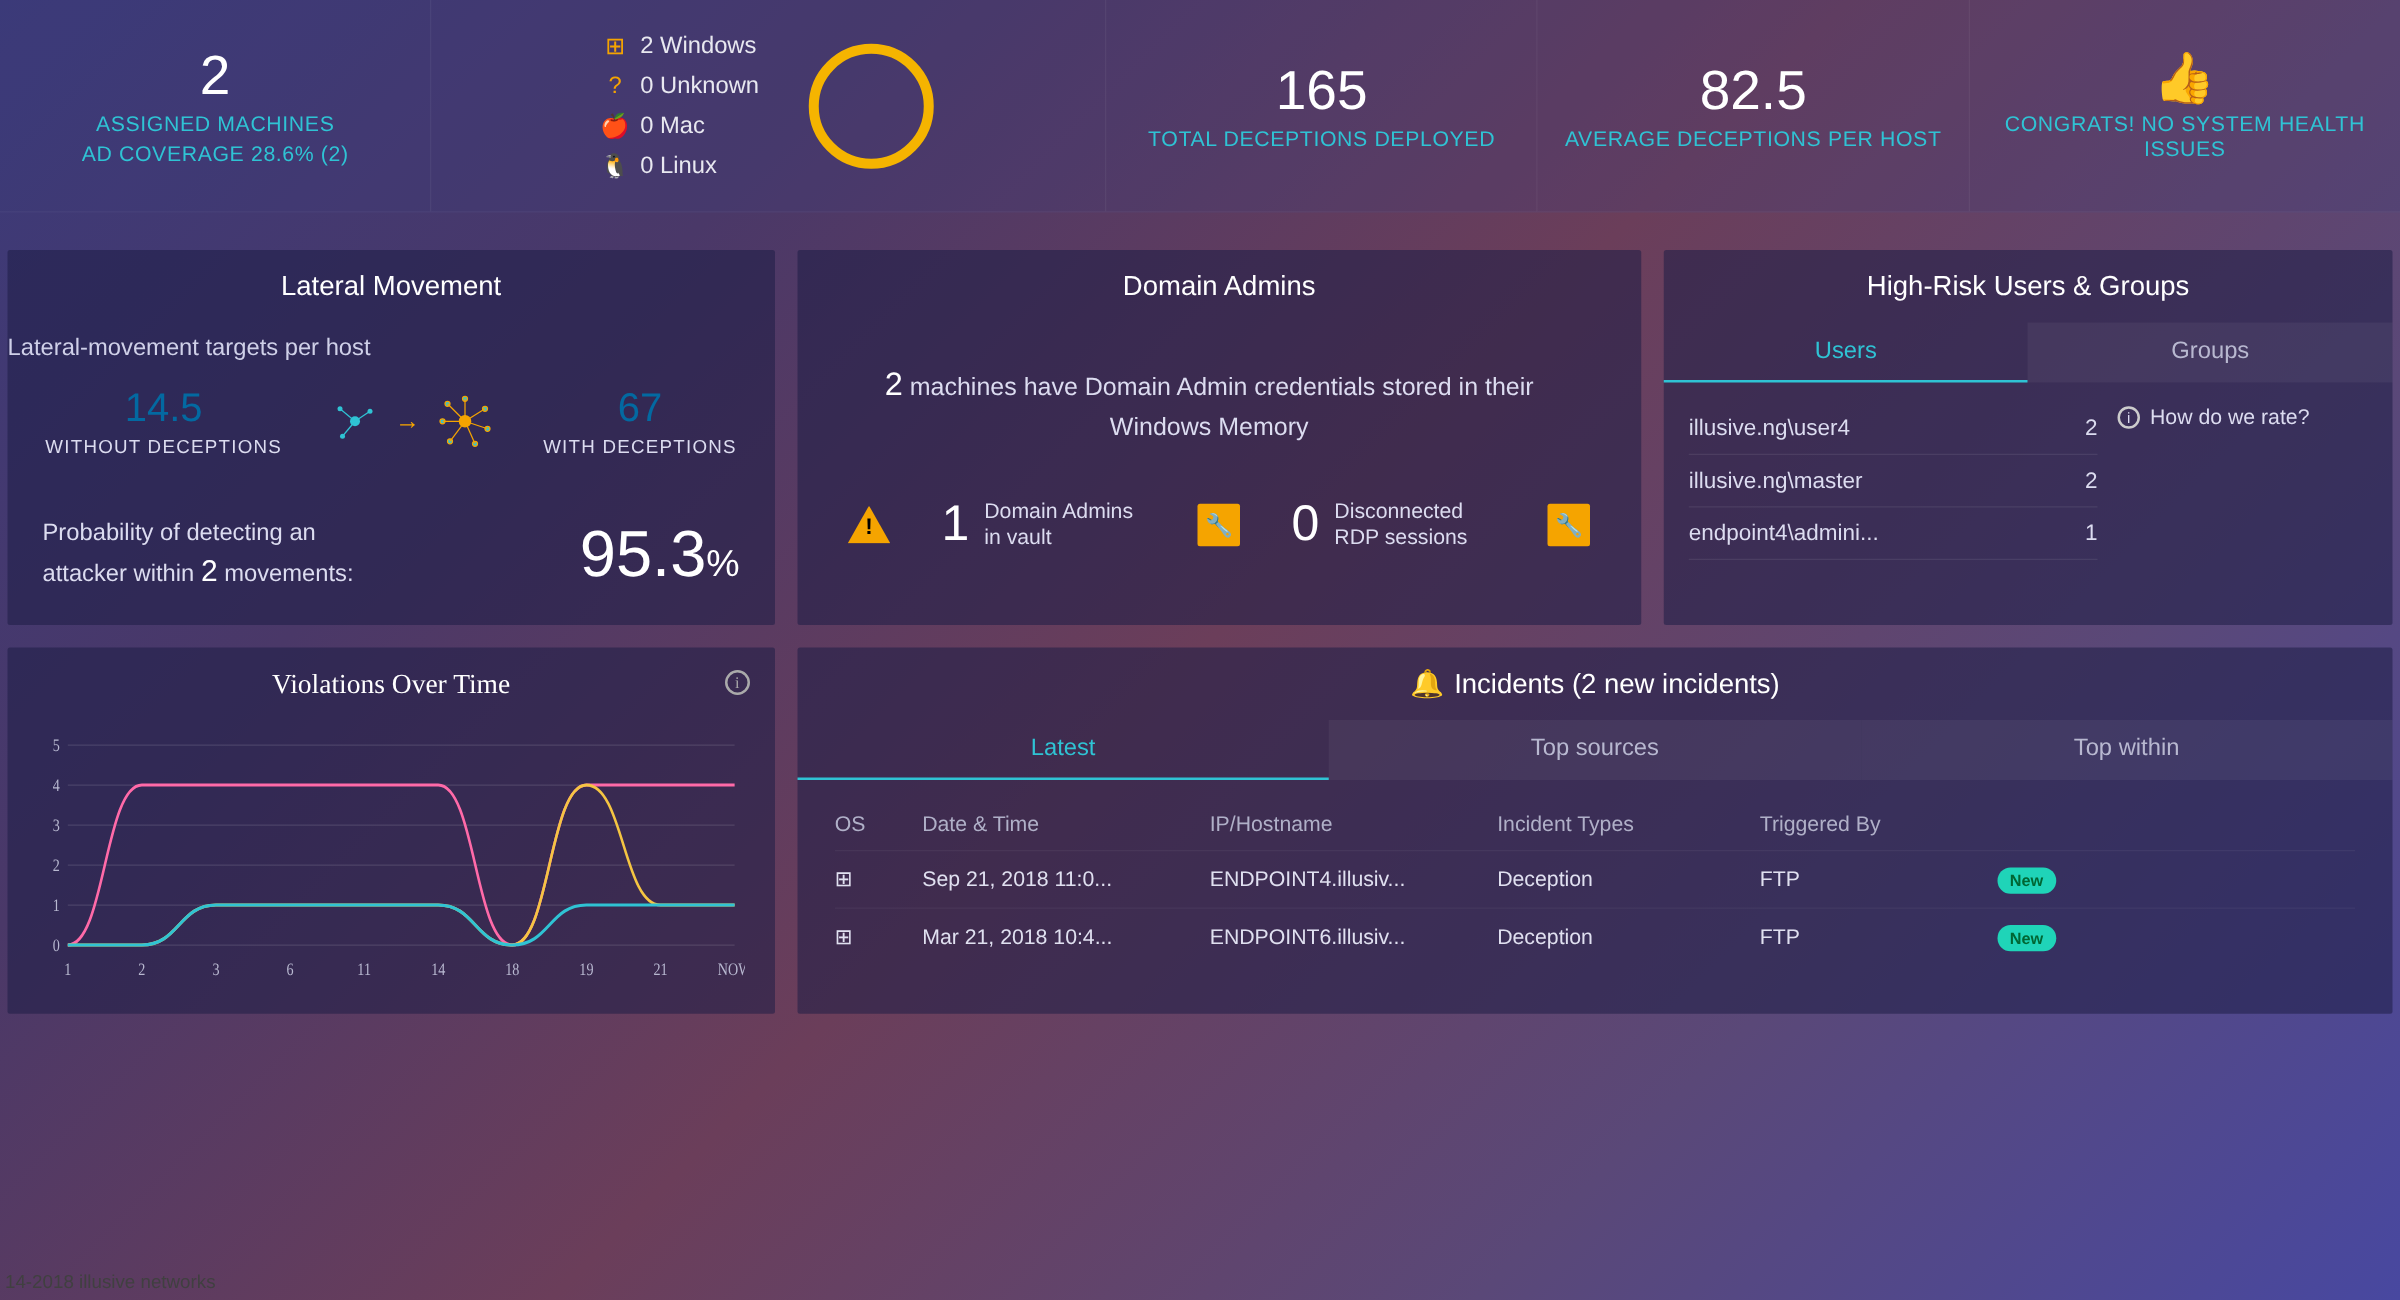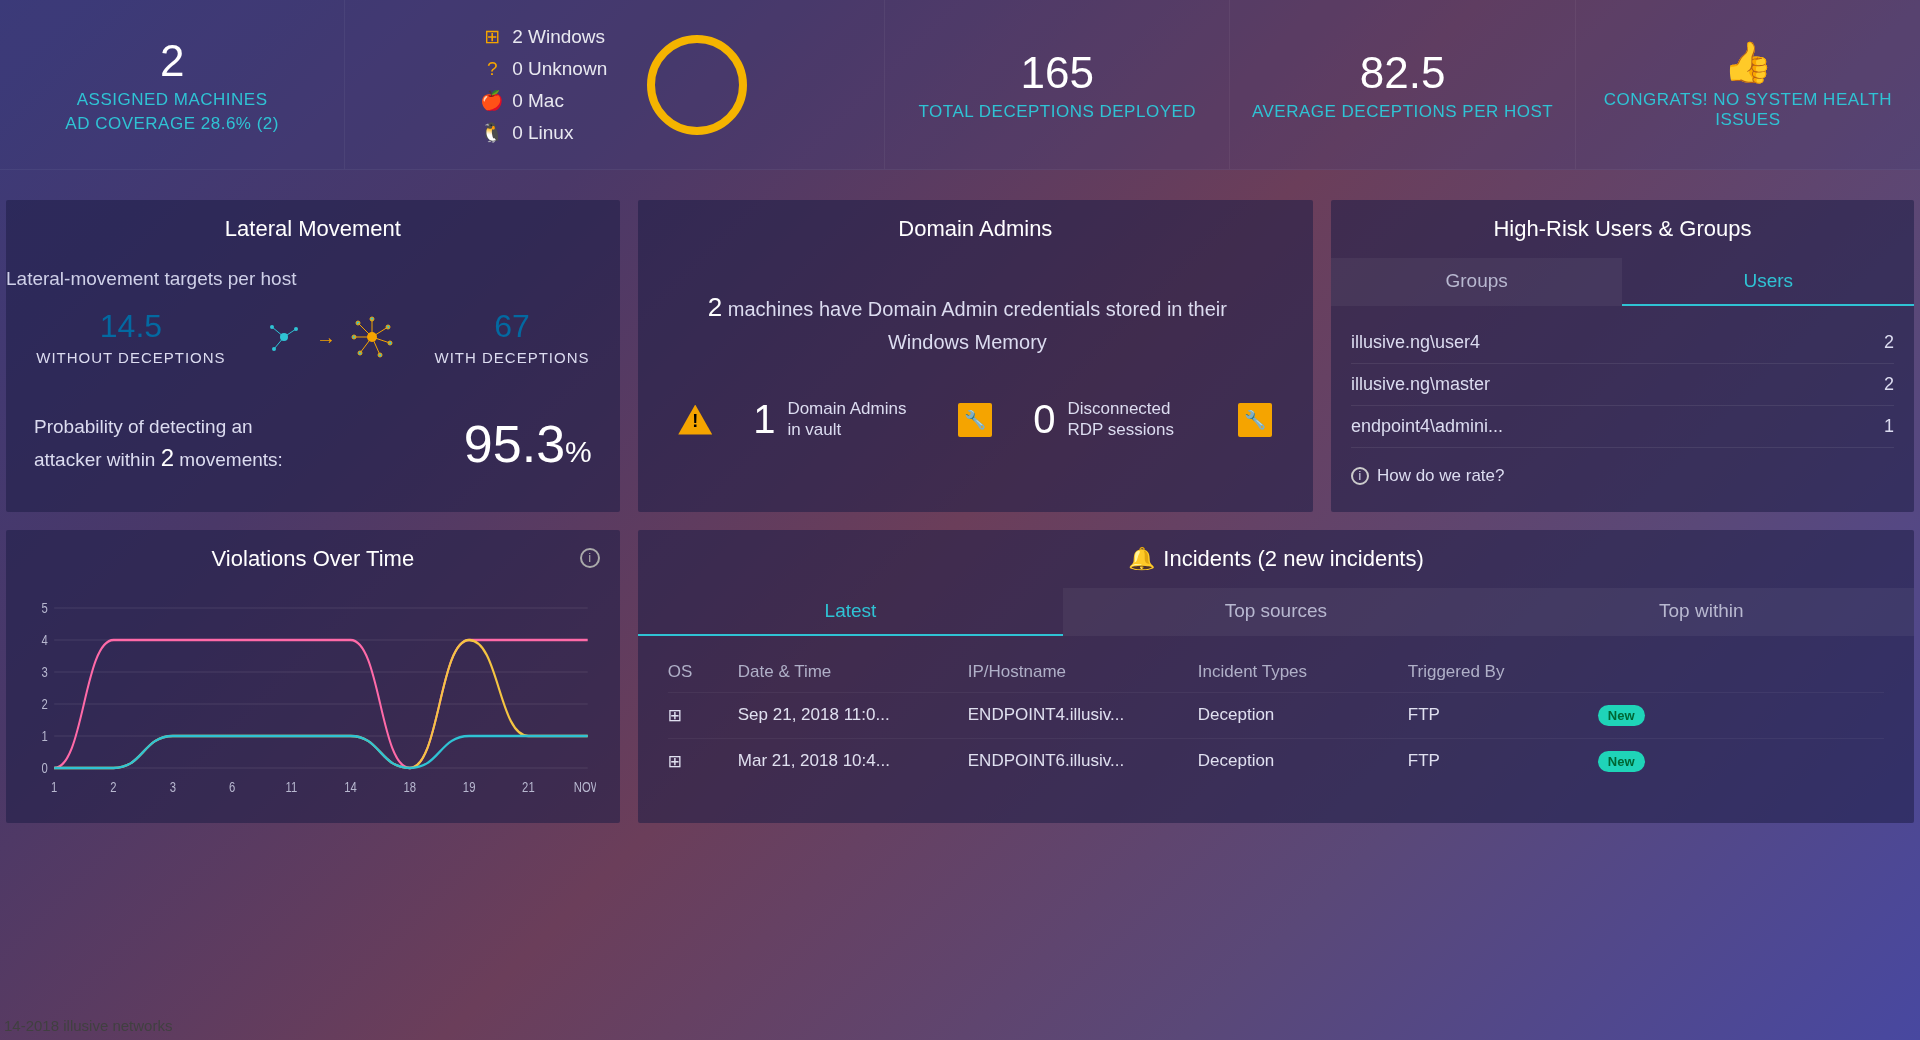--- a/index.html
+++ b/index.html
@@ -73,26 +73,26 @@
 .da-row { display:flex; justify-content:space-around; align-items:center; padding:20px 20px 26px 20px; }
 .da-item { display:flex; align-items:center; gap:12px; }
 .da-num { font-size:40px; color:#fff; font-weight:300; }
 .da-txt { font-size:17px; color:#dcdcf0; line-height:1.2; max-width:130px; }
 .warn-tri { width:34px; height:30px; background:#f5a400; clip-path: polygon(50% 0, 100% 100%, 0 100%); position:relative; }
 .warn-tri::after { content:"!"; position:absolute; top:6px; left:0; right:0; text-align:center; color:#000; font-weight:bold; font-size:18px; }
 .wrench { width:34px; height:34px; background:#f5a400; display:flex; align-items:center; justify-content:center; font-size:18px; color:#fff; border-radius:2px; }
 .tabs { display:flex; }
 .tab { flex:1; text-align:center; padding:12px 0; font-size:19px; color:#b8b8d0; background:rgba(255,255,255,0.05); cursor:pointer; }
 .tab.active { color:#2fc3d4; background:transparent; border-bottom:2px solid #2fc3d4; }
-.hr-body { display:flex; gap:16px; padding:16px 20px;flex-direction:column; }
+.hr-body { display:flex; gap:16px; padding:16px 20px; }
 .hr-list { flex:1; }
 .hr-row { display:flex; justify-content:space-between; padding:10px 0; border-bottom:1px solid rgba(255,255,255,0.08); font-size:18px; color:#dcdcf0; }
 .hr-side { width:200px; font-size:15px; color:#b0b0c8; line-height:1.4; }
 .hr-side .q { display:flex; align-items:center; gap:8px; color:#dcdcf0; font-size:17px; margin-bottom:8px; }
-.vot { grid-column: 1 / 2; }
+.vot { grid-column: 1 / 2; font-family: Liberation Serif, serif; }
 .incidents { grid-column: 2 / 4; }
 .chart-area { flex:1; padding:10px 24px 20px 24px; position:relative; }
 .chart-svg { width:100%; height:200px; }
 .tabs3 { display:flex; }
 .tabs3 .tab { flex:1; }
 .inc-table { padding:16px 30px; }
 .inc-head { display:grid; grid-template-columns:60px 220px 220px 200px 180px 90px; gap:10px; color:#b0b0c8; font-size:17px; padding:10px 0; }
 .inc-row { display:grid; grid-template-columns:60px 220px 220px 200px 180px 90px; gap:10px; padding:12px 0; color:#e0e0f0; font-size:17px; align-items:center; border-top:1px solid rgba(255,255,255,0.05); }
 .badge-new { background:#1fd4b8; color:#063; padding:3px 10px; border-radius:12px; font-size:13px; font-weight:bold; }
 .footer { position:absolute; bottom:6px; left:4px; font-size:15px; color:#404040; }
@@ -209,22 +209,22 @@
         <div class="da-num">0</div>
         <div class="da-txt">Disconnected RDP sessions</div>
       </div>
       <div class="wrench">🔧</div>
     </div>
   </div>
 
   <div class="panel">
     <div class="panel-title">High-Risk Users &amp; Groups</div>
     <div class="tabs">
+      <div class="tab active">Users</div>
       <div class="tab">Groups</div>
-      <div class="tab active">Users</div>
     </div>
     <div class="hr-body">
       <div class="hr-list">
         <div class="hr-row">
             <span>illusive.ng\user4</span>
             <span>2</span>
           </div>
         <div class="hr-row">
             <span>illusive.ng\master</span>
             <span>2</span>

